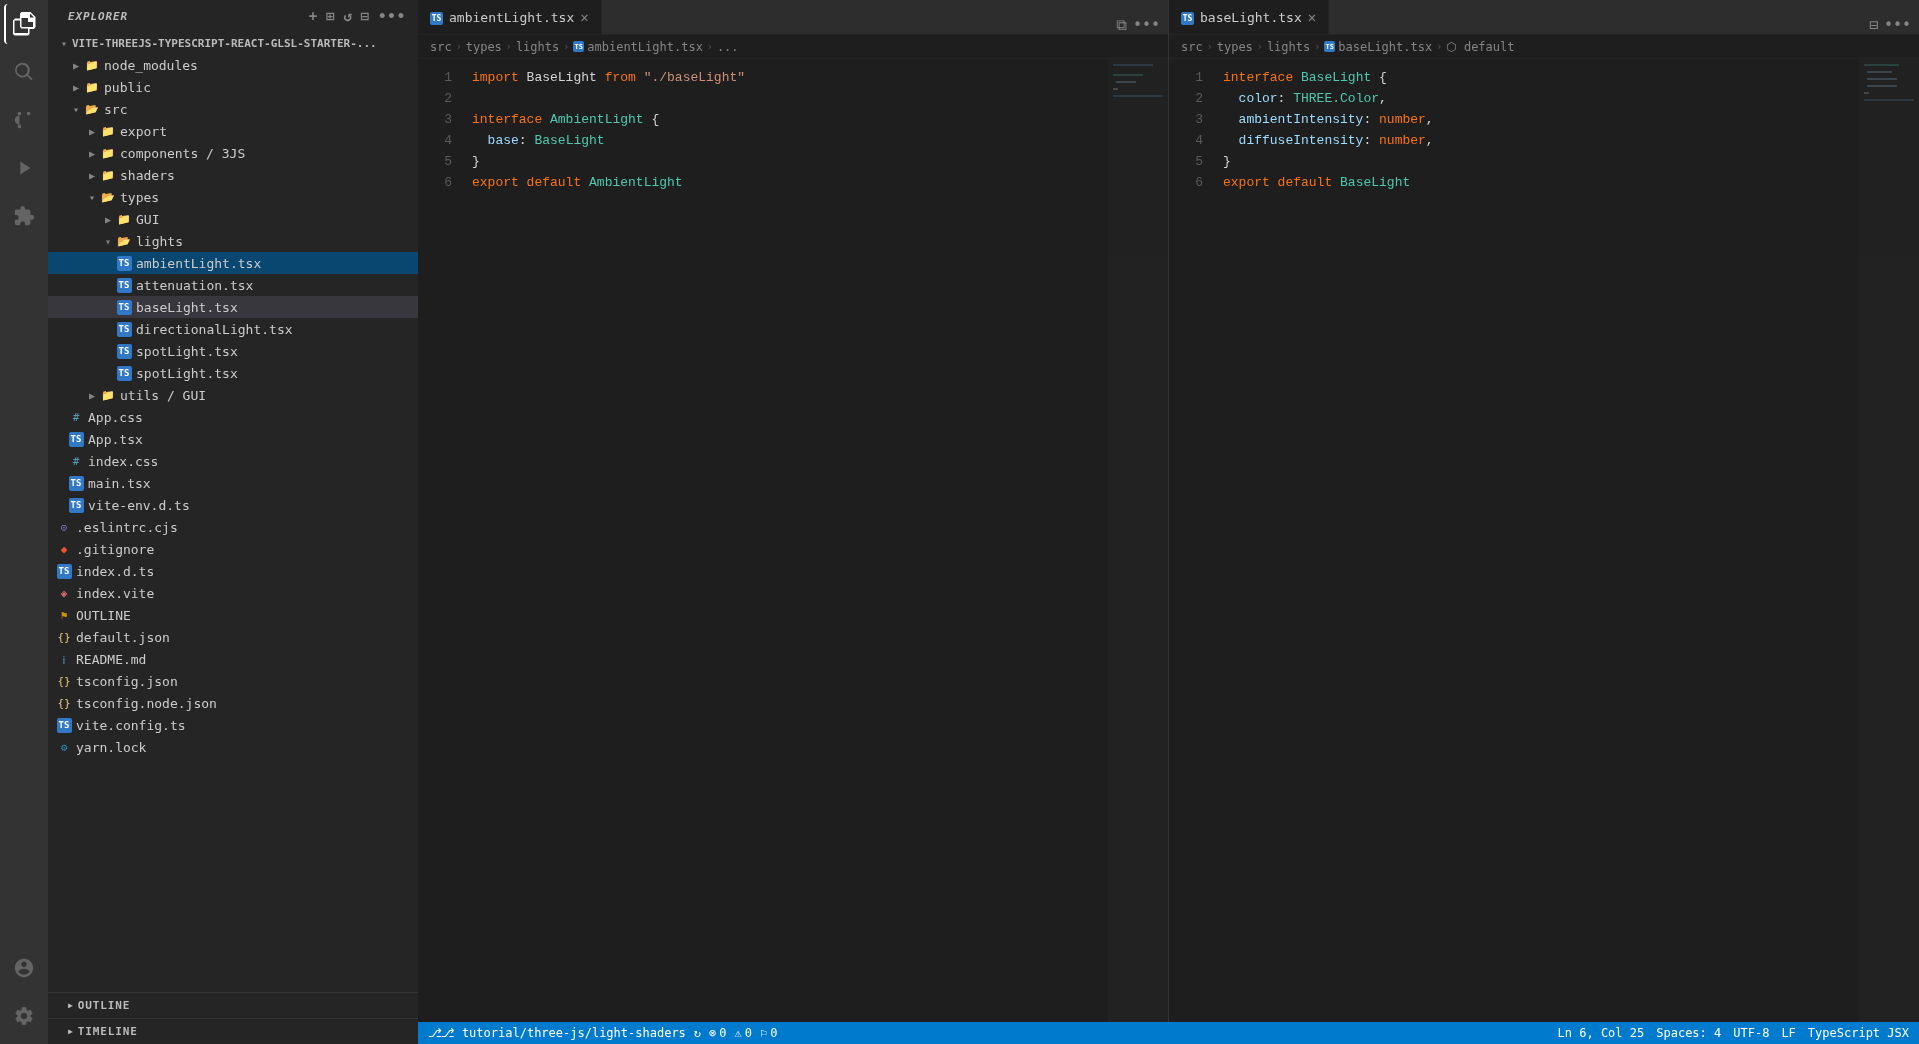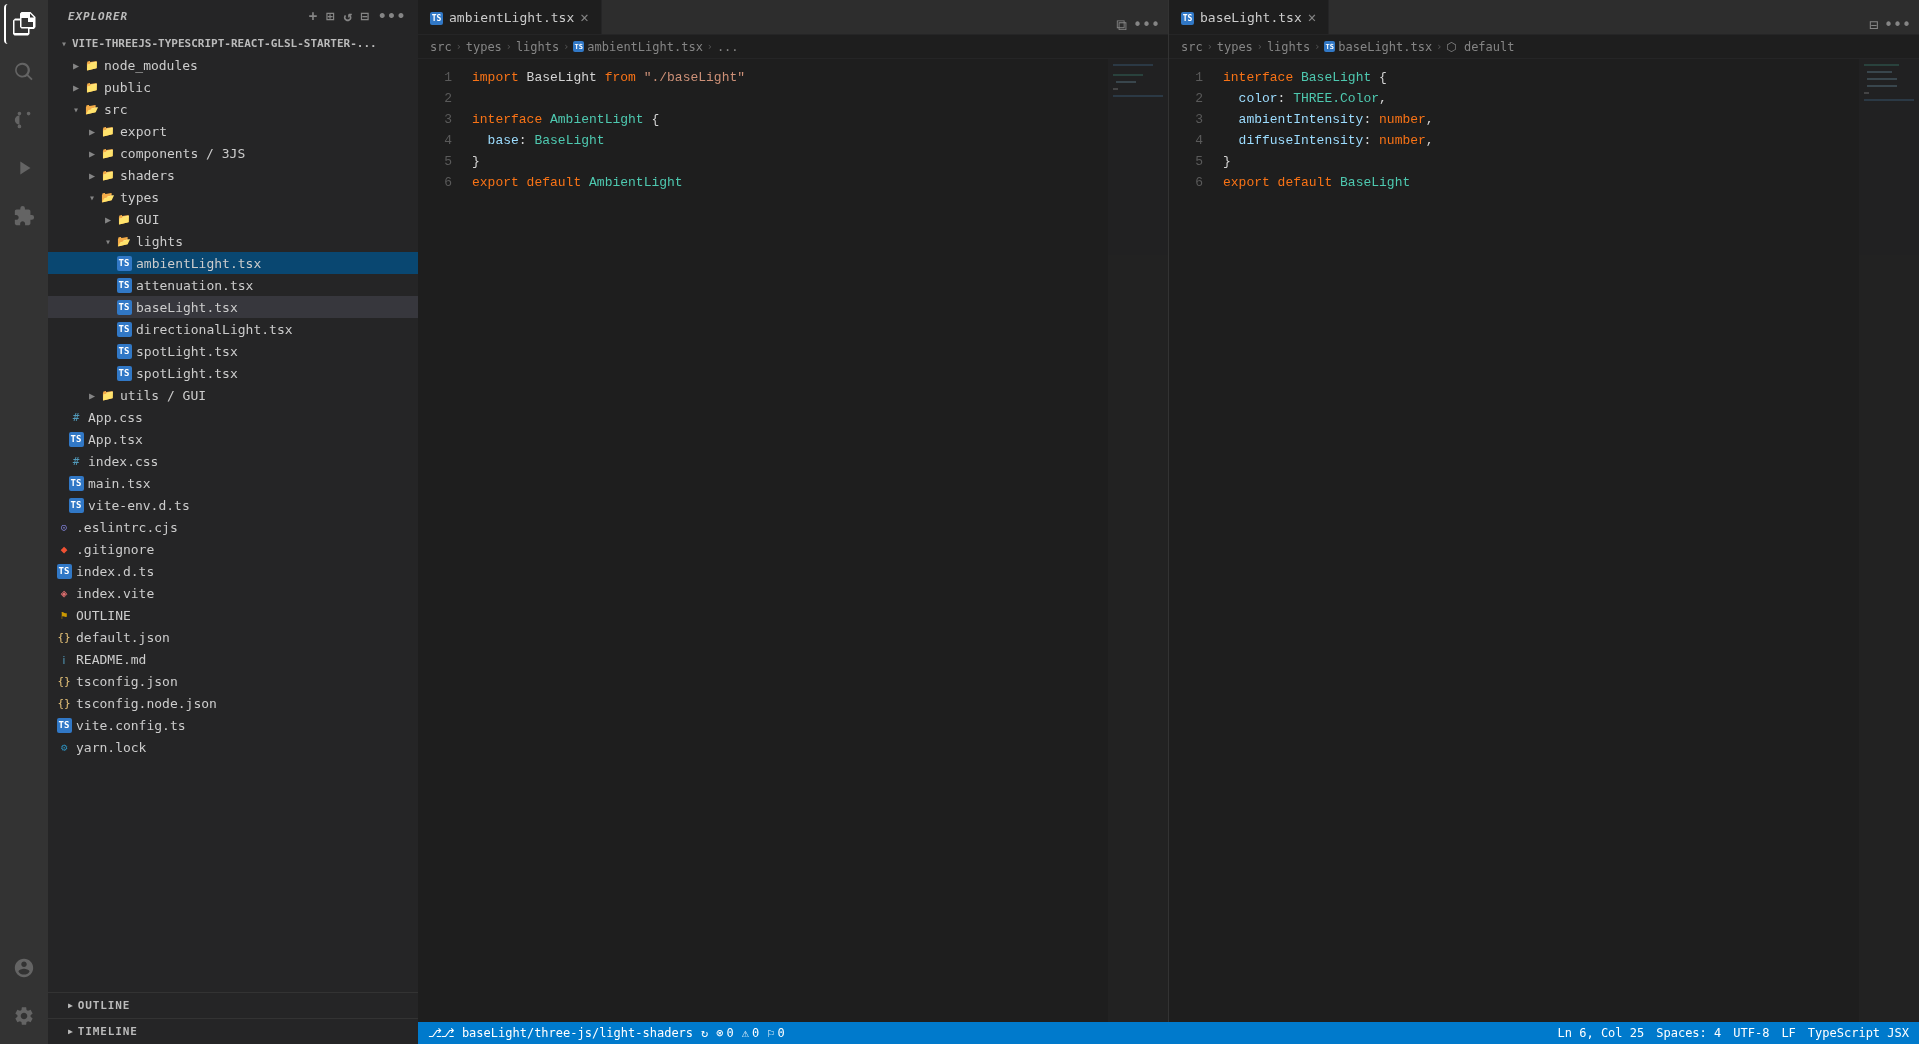--- a/index.html
+++ b/index.html
@@ -751,21 +751,21 @@
             </div>
           </div>
         </div>
       </div>
     </div>
 
     <div class="status-bar">
       <div class="status-left">
         <div class="status-item">
           <span>⎇</span>
-          <span style="margin-left:-4px;">⎇ baseLight/three-js/light-shaders</span>
+          <span style="margin-left:-4px;">⎇ tutorial/three-js/light-shaders</span>
         </div>
         <div class="status-item">
           <span>↻</span>
         </div>
         <div class="status-item">
           <span>⊗</span>
           <span>0</span>
         </div>
         <div class="status-item">
           <span>⚠</span>

